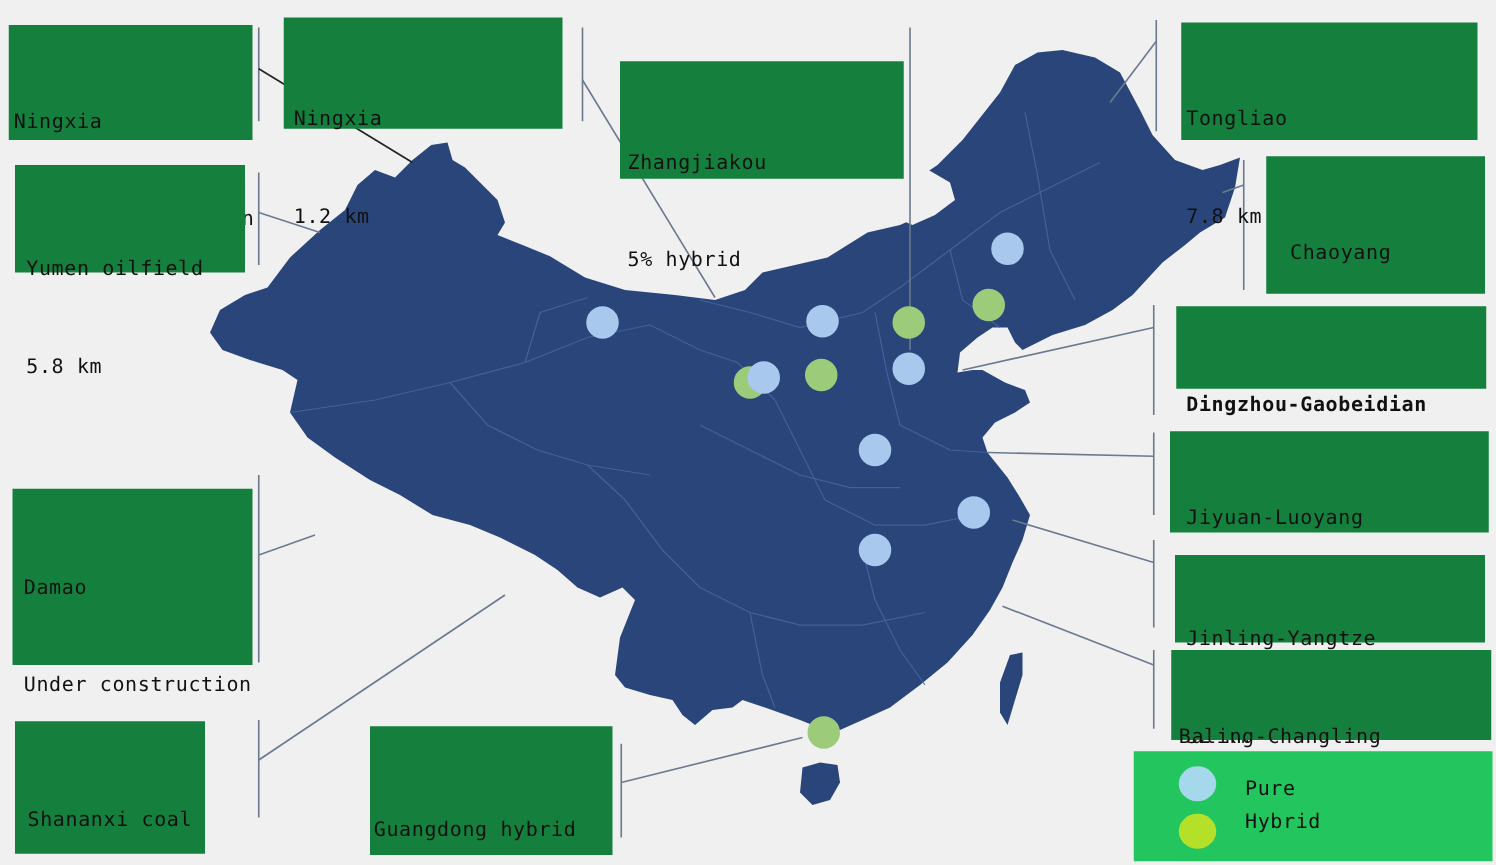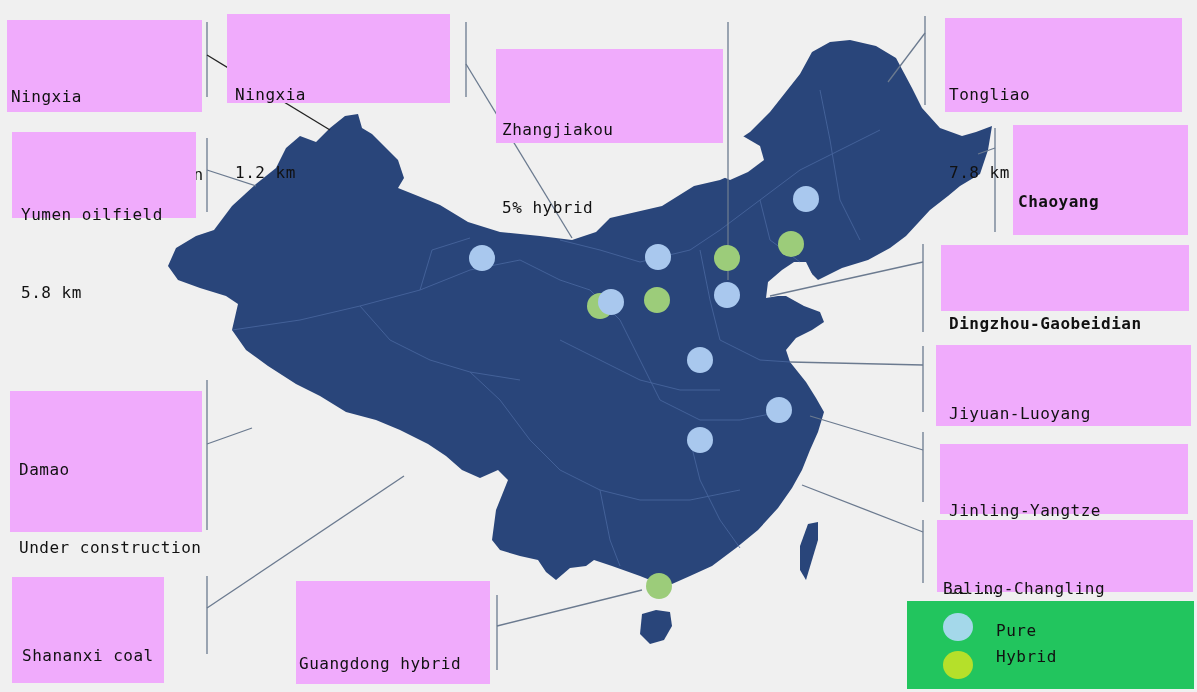--- a/index.html
+++ b/index.html
@@ -1,20 +1,20 @@
 <!DOCTYPE html>
 <html><head>
 <meta charset="utf-8">
 <style>
   * { box-sizing: border-box; margin: 0; padding: 0; }
   html, body { width: 1197px; height: 692px; overflow: hidden; background: #f0f0f0; }
   body { position: relative; font-family: "DejaVu Sans Mono", "Liberation Mono", monospace; color: #111; }
   #map-svg { position: absolute; left: 0; top: 0; width: 1197px; height: 692px; }
   .label-box {
-    position: absolute; background: #f0abfc;
+    position: absolute; background: #15803d;
     font-size: 16px; line-height: 26px; letter-spacing: 0.5px;
     padding: 0; white-space: pre;
   }
   .label-box .ln { display: block; }
   .legend { position: absolute; left: 907px; top: 601px; width: 287px; height: 88px; background: #22c55e; }
   .legend-dot { position: absolute; width: 30px; height: 28px; border-radius: 50%; }
   .legend-text { position: absolute; font-size: 16px; letter-spacing: 0.5px; }
 </style>
 </head>
 <body>
@@ -123,21 +123,21 @@
   <span class="ln">5% hybrid</span>
 </div>
 <div class="label-box" style="left:945px;top:18px;width:237px;height:94px;padding:12px 0 0 4px;">
   <span class="ln">Tongliao</span>
   <span class="ln">7.8 km</span>
 </div>
 <div class="label-box" style="left:12px;top:132px;width:184px;height:86px;padding:18px 0 0 9px;">
   <span class="ln">Yumen oilfield</span>
   <span class="ln">5.8 km</span>
 </div>
-<div class="label-box" style="left:1013px;top:125px;width:175px;height:110px;padding:12px 0 0 5px;font-weight:bold;">
+<div class="label-box" style="left:1013px;top:125px;width:175px;height:110px;padding:12px 0 0 19px;">
   <span class="ln">Chaoyang</span>
   <span class="ln">10% hybrid</span>
 </div>
 <div class="label-box" style="left:941px;top:245px;width:248px;height:66px;padding:14px 0 0 8px;font-weight:bold;">
   <span class="ln">Dingzhou-Gaobeidian</span>
   <span class="ln">145 km</span>
 </div>
 <div class="label-box" style="left:936px;top:345px;width:255px;height:81px;padding:4px 0 0 13px;">
   <span class="ln">Jiyuan-Luoyang</span>
   <span class="ln">25 km</span>

